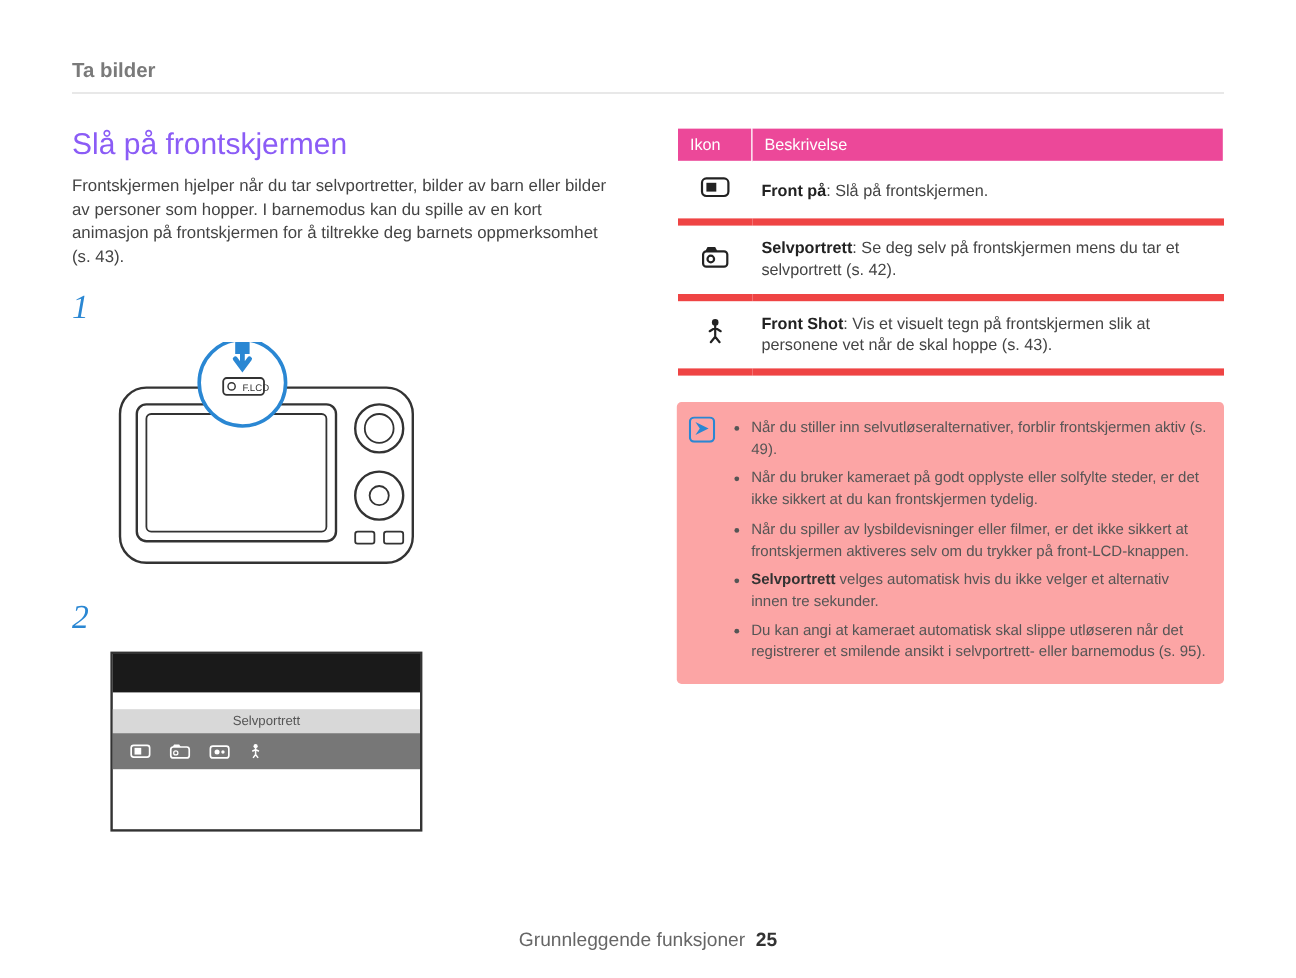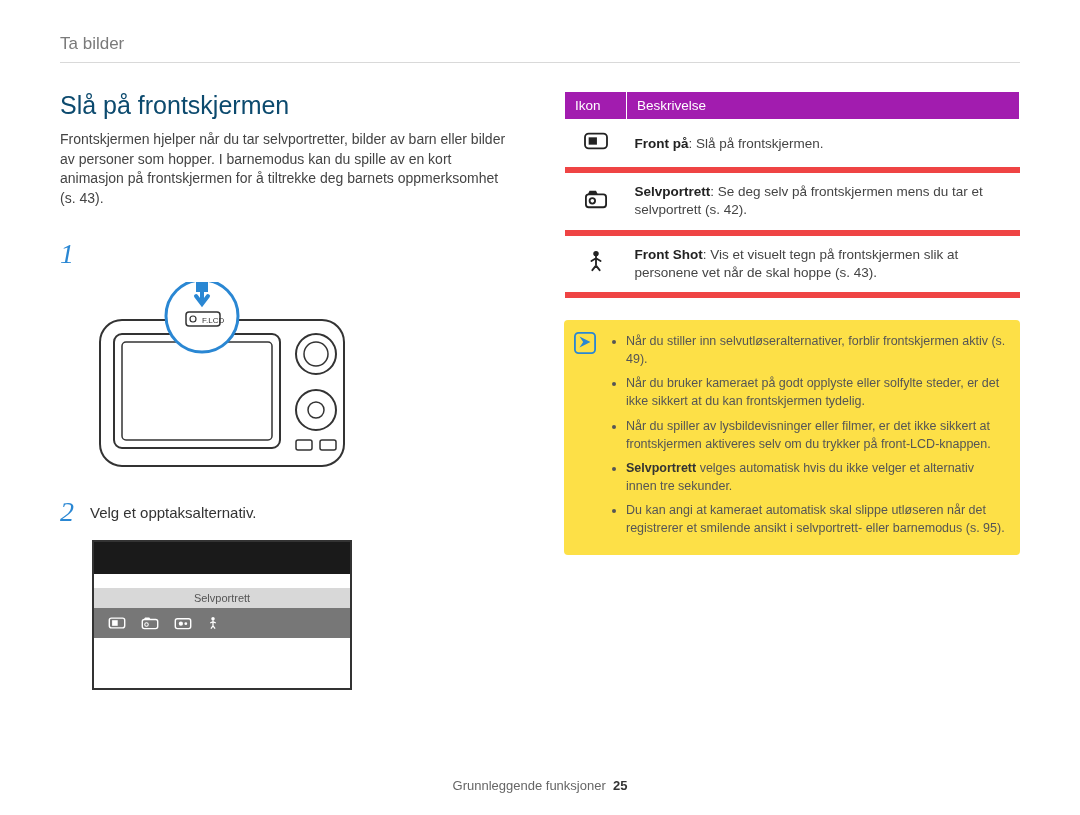--- a/index.html
+++ b/index.html
@@ -8,42 +8,43 @@
       width: 1080px;
       height: 815px;
       background: #fff;
       color: #3a3a3a;
       position: relative;
       padding: 34px 60px 0 60px;
     }
     .breadcrumb {
       font-size: 17px;
       color: #7a7a7a;
-      font-weight: 400;
+      font-weight: 700;
       padding-bottom: 8px;
       border-bottom: 1px solid #d9d9d9;
       margin-bottom: 28px;
+      margin-top: 15px;
     }
     .columns {
       display: flex;
       gap: 48px;
     }
     .col-left { flex: 1; }
     .col-right { flex: 1; }
     h2.section-title {
       font-size: 25px;
-      color: #0c4a6e;
+      color: #8b5cf6;
       font-weight: 400;
       margin-bottom: 10px;
     }
     .intro {
       font-size: 14px;
       line-height: 1.4;
       color: #444;
-      margin-bottom: 32px;
+      margin-bottom: 20px;
     }
     .step {
       display: flex;
       gap: 12px;
       margin-bottom: 14px;
       align-items: flex-start;
     }
     .step-num {
       font-size: 28px;
       color: #2a87d3;
@@ -85,62 +86,62 @@
     .opts-iconbar .mini-icon { width:18px; height:14px; fill:#fff; }
     .opts-iconbar .mini-icon.selfie { width:20px; }
     .opts-iconbar .mini-icon.jump { width:14px; }
     
     table.icon-table {
       width: 100%;
       border-collapse: collapse;
       font-size: 13.5px;
     }
     table.icon-table th {
-      background: #a21caf;
+      background: #ec4899;
       color: #fff;
       font-weight: 400;
       text-align: left;
       padding: 6px 10px;
       border: 1px solid #fff;
     }
     table.icon-table th:first-child { width: 62px; }
     table.icon-table td {
       border-bottom: 6px solid #ef4444;
       padding: 10px 8px;
       vertical-align: middle;
       color: #444;
       line-height: 1.35;
     }
     table.icon-table td:first-child { text-align: center; }
     table.icon-table td .bold { font-weight: 700; color:#222; }
     .row-icon { width: 26px; height: 22px; }
     
     .note-box {
       margin-top: 22px;
-      background: #fde047;
+      background: #fca5a5;
       border-radius: 4px;
       padding: 12px 14px 12px 48px;
       position: relative;
       font-size: 12.5px;
       color: #555;
       line-height: 1.45;
     }
     .note-box .note-icon {
       position: absolute; left: 10px; top: 12px;
       width: 22px; height: 22px;
     }
     .note-box ul { list-style: disc; padding-left: 14px; }
     .note-box li { margin-bottom: 6px; }
     .note-box li .bold { font-weight: 700; color:#333; }
     .footer {
       position: absolute;
       bottom: 22px;
       left: 0; right: 0;
       text-align: center;
-      font-size: 13px;
+      font-size: 16px;
       color: #666;
     }
     .footer .pagenum { font-weight: 600; color:#333; }
   </style>
 </head>
 <body>
 
 <div class="breadcrumb">Ta bilder</div>
 
 <div class="columns">
@@ -173,21 +174,20 @@
         <circle cx="101" cy="37" r="3" fill="none" stroke="#333" stroke-width="1.2"></circle>
         <text x="110" y="41" font-size="8" fill="#333" font-family="Arial">F.LCD</text>
 
         <path d="M110 3 L110 20 M104 14 L110 22 L116 14" fill="none" stroke="#2a87d3" stroke-width="4" stroke-linecap="round"></path>
         <rect x="104" y="0" width="12" height="10" fill="#2a87d3"></rect>
       </svg>
     </div>
 
     <div class="step">
       <div class="step-num">2</div>
-      <div class="step-text">Velg et opptaksalternativ.</div>
     </div>
 
     <div class="opts-figure">
       <div class="opts-blackbar"></div>
       <div class="opts-label">Selvportrett</div>
       <div class="opts-iconbar">
         <svg class="mini-icon" viewBox="0 0 24 20">
             <rect x="1" y="3" width="22" height="14" rx="3" fill="none" stroke="#fff" stroke-width="2"></rect>
             <rect x="5" y="6" width="8" height="8" fill="#fff"></rect>
           </svg>

